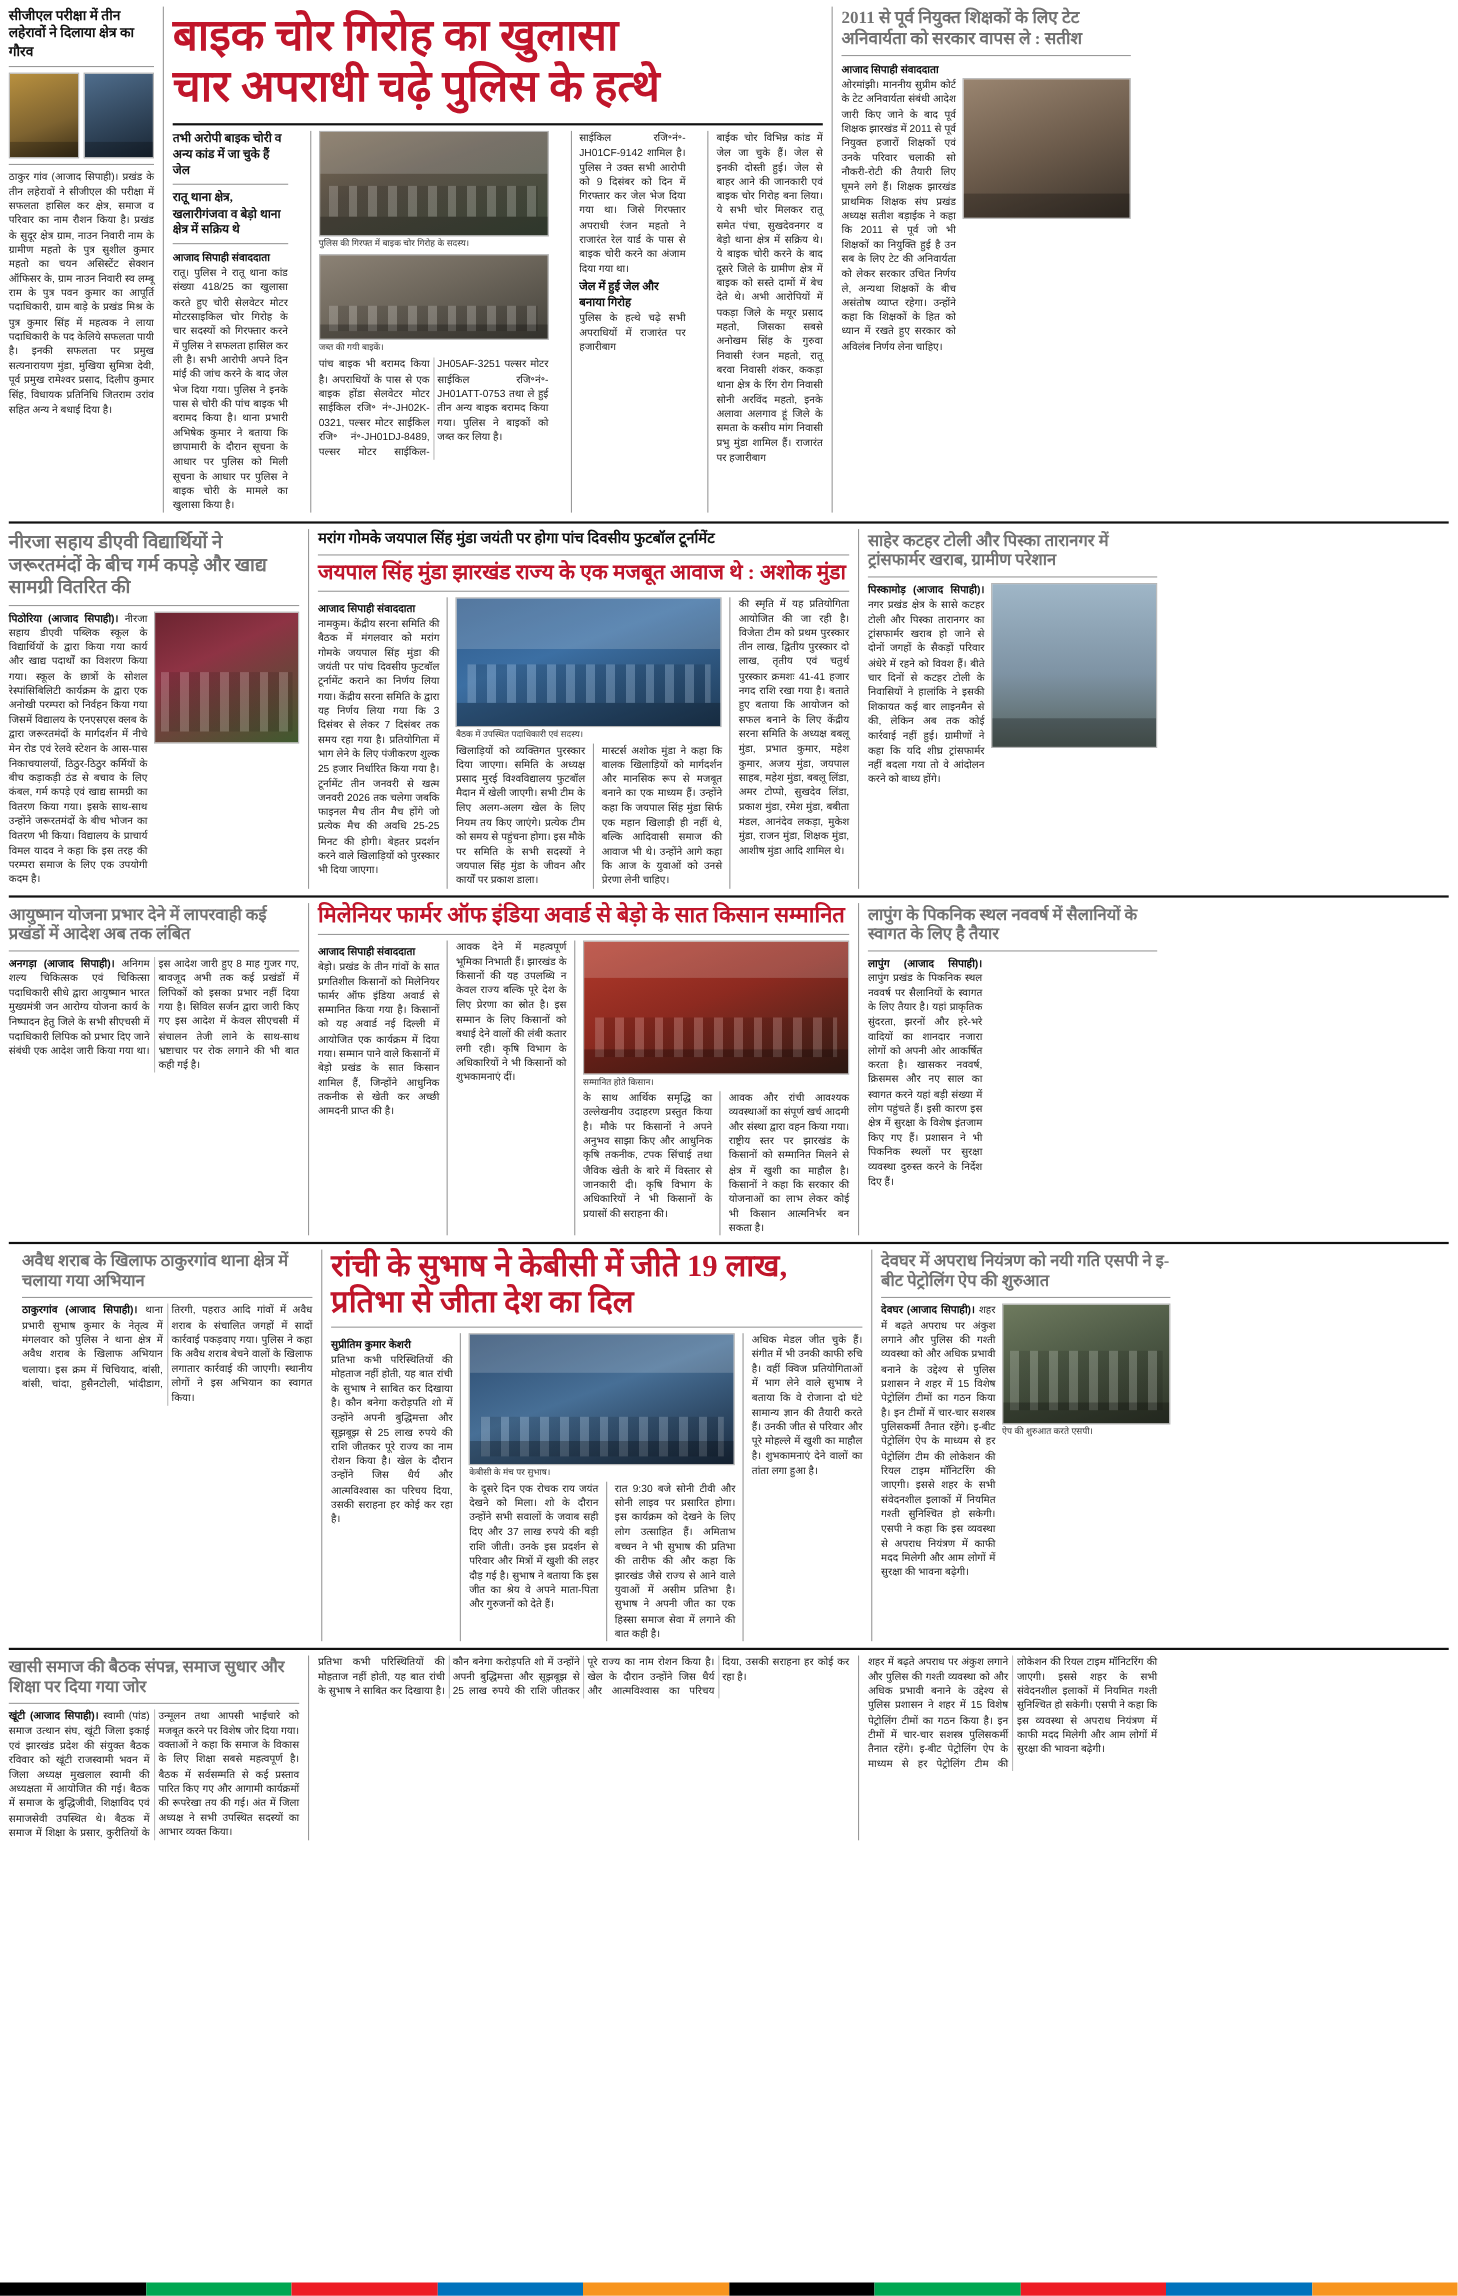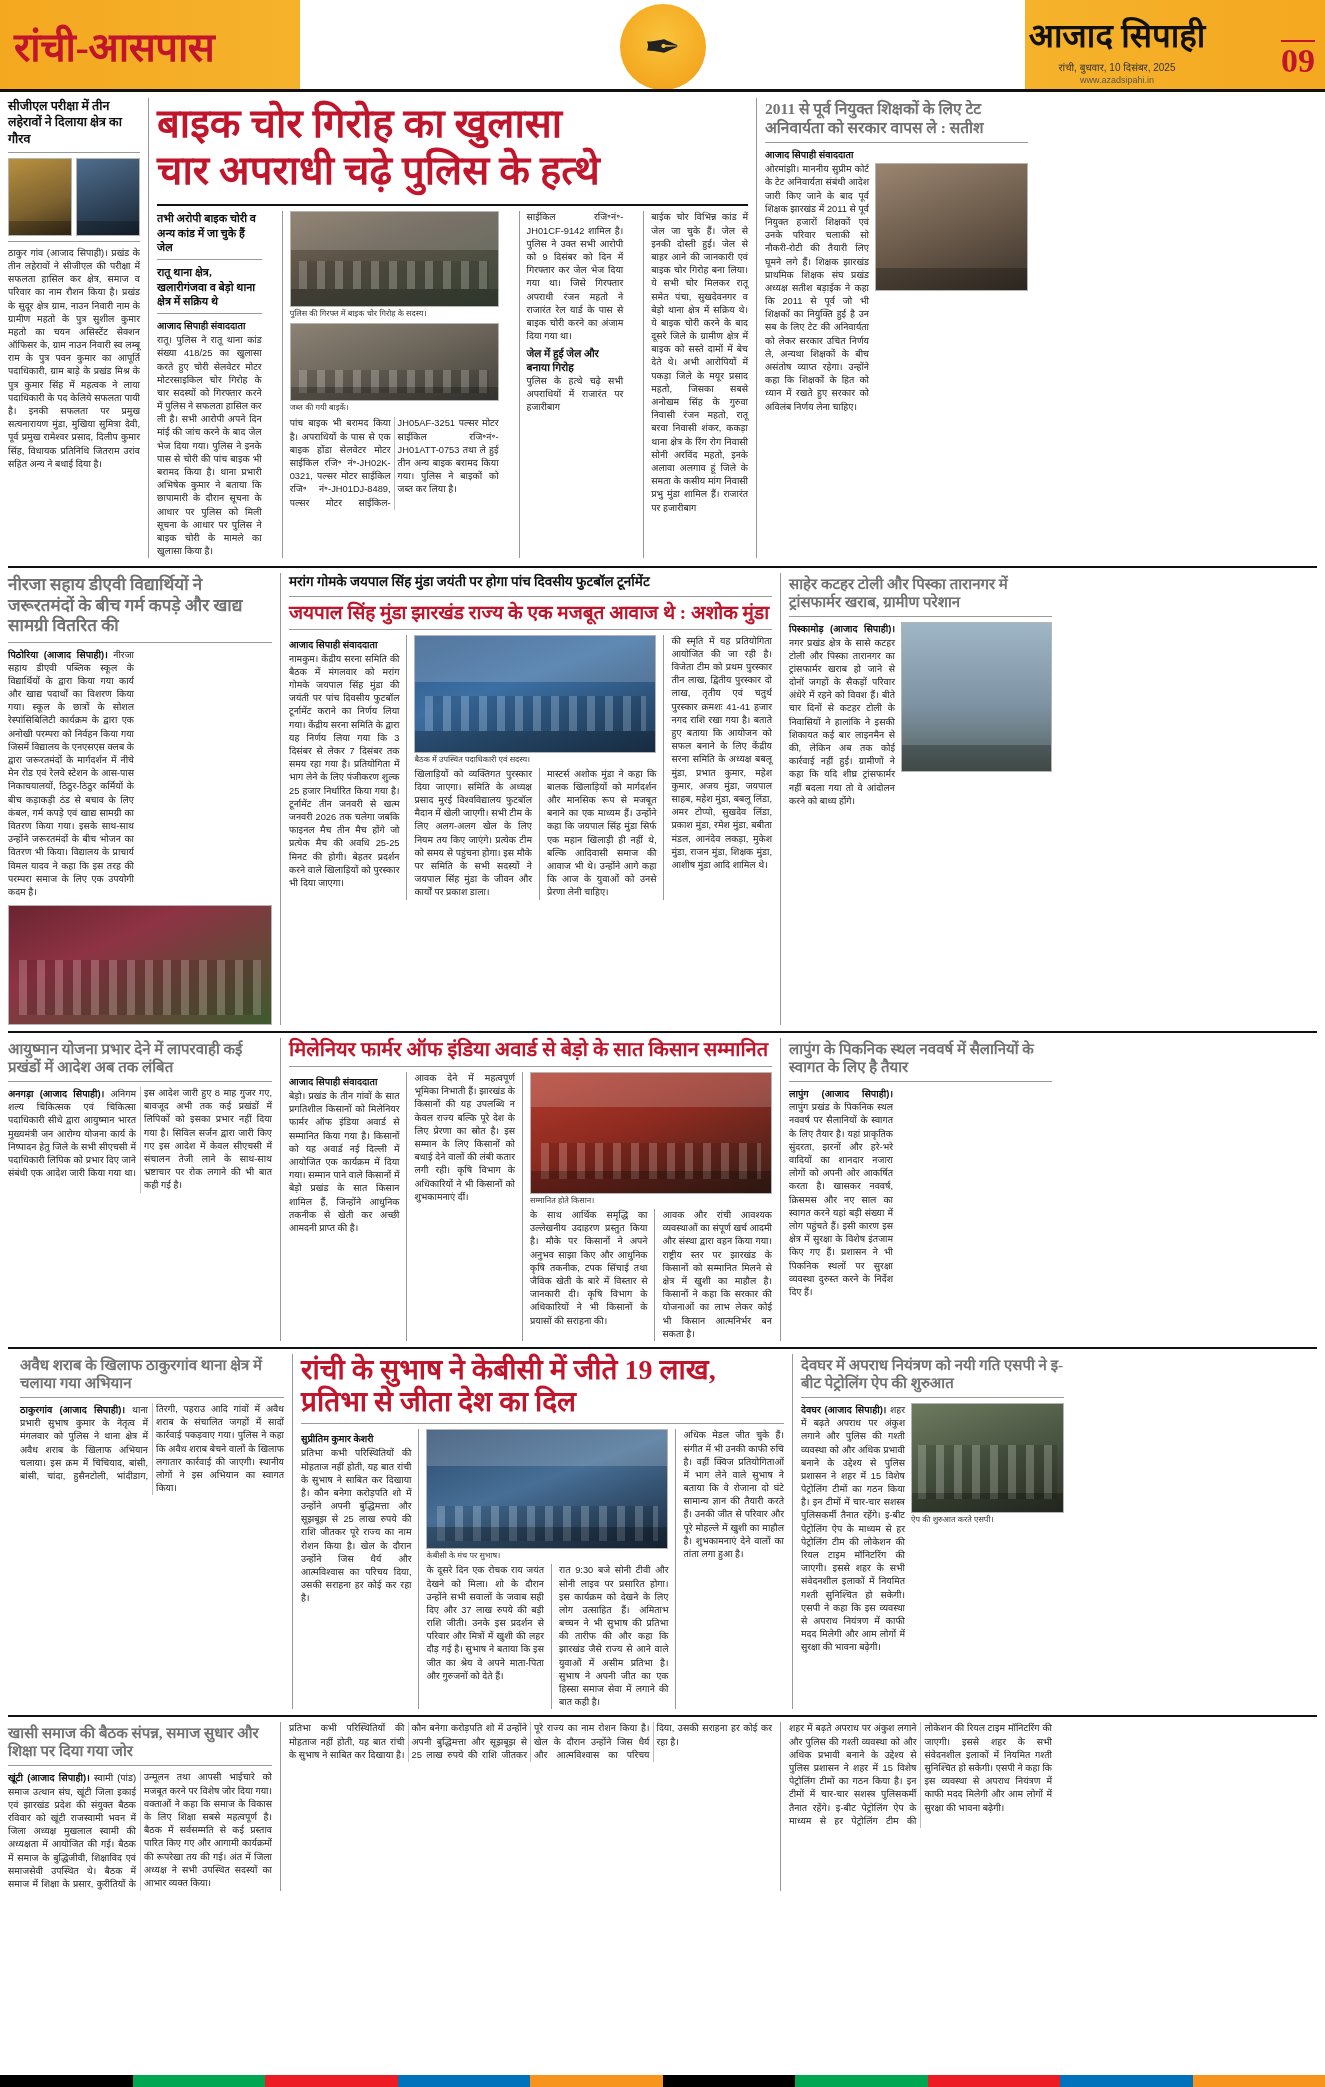--- a/index.html
+++ b/index.html
@@ -191,36 +191,20 @@
     height: 12px;
     display: flex;
   }
   .footer-bar span { flex: 1 1 auto; height: 100%; }
 </style>
 </head>
 <body>
 
 <div class="page">
 
-  <div class="masthead">
-    <div class="masthead-bg"></div>
-    <div class="masthead-white"></div>
-    <div class="masthead-left">रांची-आसपास</div>
-    <div class="masthead-center">
-      <div class="pen-circle">
-        <span class="pen-glyph">✒</span>
-      </div>
-    </div>
-    <div class="masthead-right">
-      <div class="brand">आजाद सिपाही</div>
-      <div class="brand-sub">रांची, बुधवार, 10 दिसंबर, 2025</div>
-      <div class="brand-url">www.azadsipahi.in</div>
-    </div>
-    <div class="page-num">09</div>
-  </div>
 
   <div class="body-wrap">
 
     <div class="cols">
 
       <div style="width:132px;">
         <div class="kicker">सीजीएल परीक्षा में तीन लहेरावों ने दिलाया क्षेत्र का गौरव</div>
         <hr class="hr">
         <div class="small-photo-pair">
           <div class="photo ph-head1" style="height:78px; flex:1;">
@@ -297,21 +281,21 @@
       </div>
     </div>
 
     <hr class="hr-thick" style="margin-top:8px;">
 
     <div class="cols">
 
       <div style="width:264px;">
         <div class="sec-title">नीरजा सहाय डीएवी विद्यार्थियों ने जरूरतमंदों के बीच गर्म कपड़े और खाद्य सामग्री वितरित की</div>
         <hr class="hr">
-        <div style="display:flex; gap:6px;flex-direction:column;">
+        <div style="display:flex; gap:6px;">
           <div class="body-text" style="width:126px;">
             <span class="byline">पिठोरिया (आजाद सिपाही)।</span>
             <span>नीरजा सहाय डीएवी पब्लिक स्कूल के विद्यार्थियों के द्वारा किया गया कार्य और खाद्य पदार्थों का विशरण किया गया। स्कूल के छात्रों के सोशल रेस्पांसिबिलिटी कार्यक्रम के द्वारा एक अनोखी परम्परा को निर्वहन किया गया जिसमें विद्यालय के एनएसएस क्लब के द्वारा जरूरतमंदों के मार्गदर्शन में नीचे मेन रोड एवं रेलवे स्टेशन के आस-पास निकाचयालयों, ठिठुर-ठिठुर कर्मियों के बीच कड़ाकड़ी ठंड से बचाव के लिए कंबल, गर्म कपड़े एवं खाद्य सामग्री का वितरण किया गया। इसके साथ-साथ उन्होंने जरूरतमंदों के बीच भोजन का वितरण भी किया। विद्यालय के प्राचार्य विमल यादव ने कहा कि इस तरह की परम्परा समाज के लिए एक उपयोगी कदम है।</span>
           </div>
           <div style="flex:1;">
             <div class="photo ph-flower" style="height:120px;">
               <div class="dot-row" style="bottom:8%; height:46%;"></div>
             </div>
           </div>
         </div>

